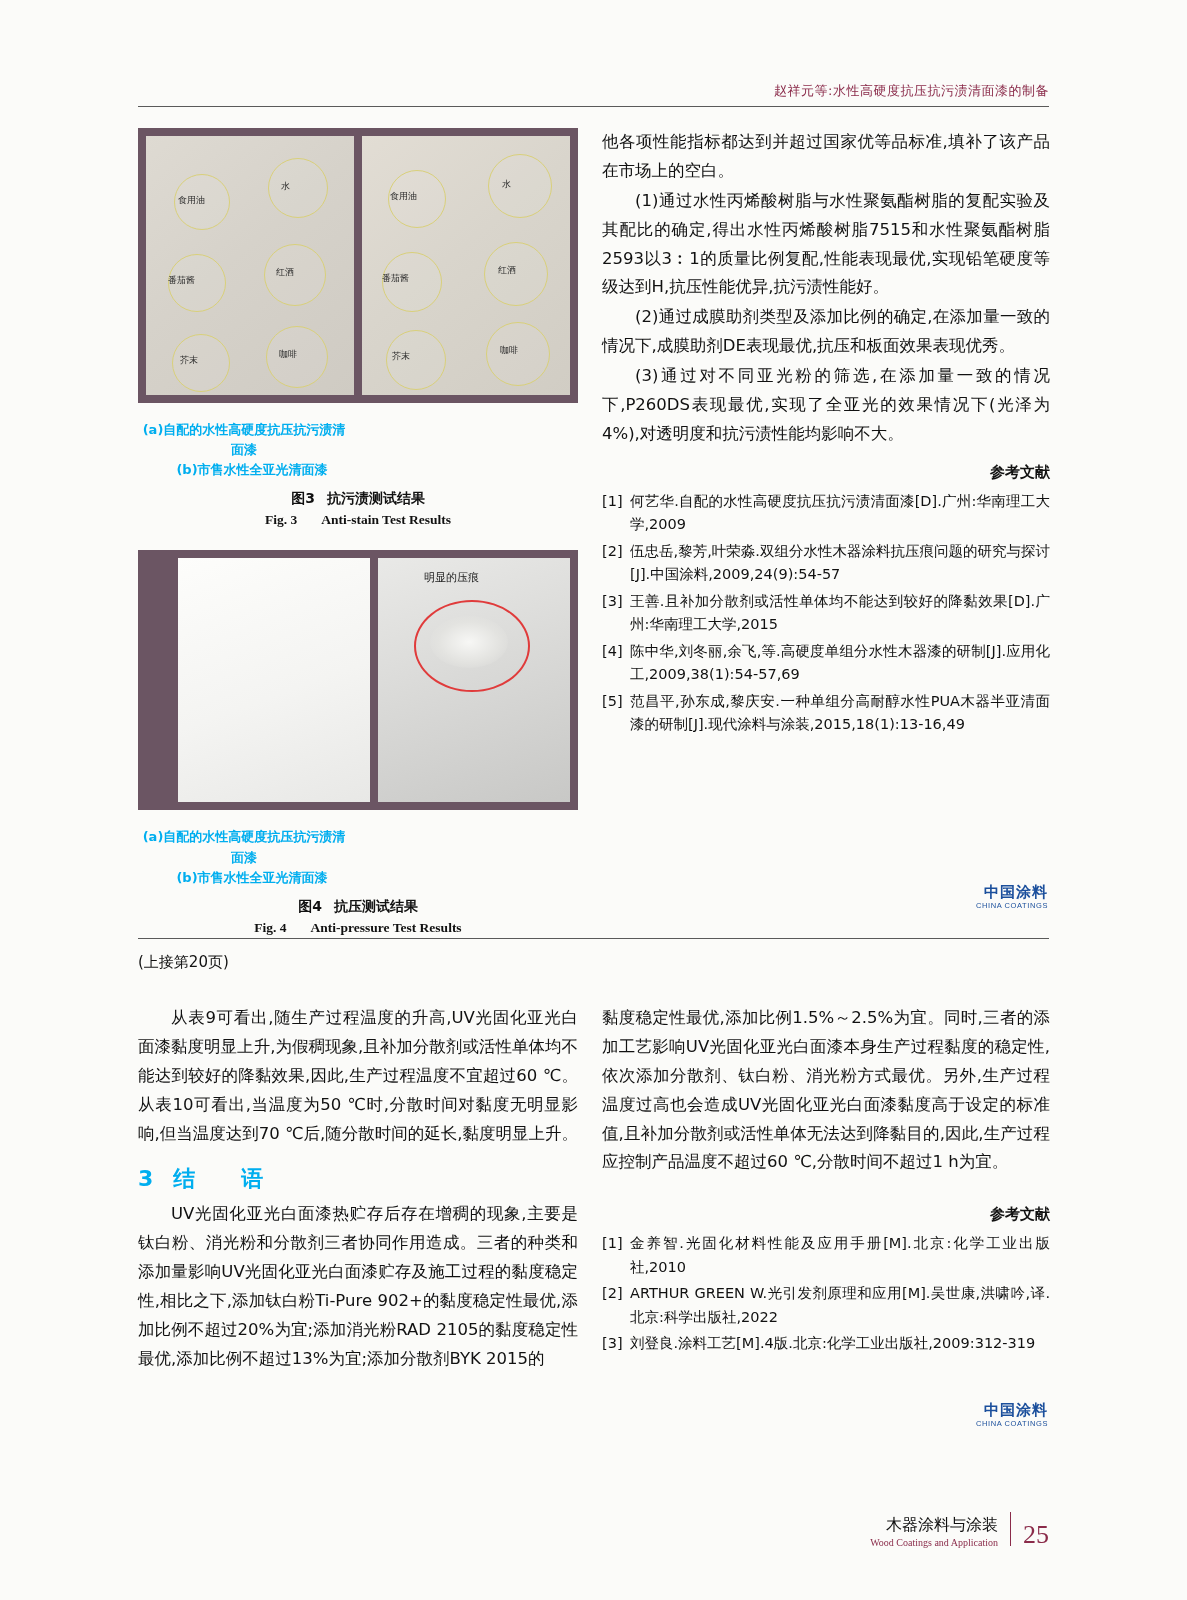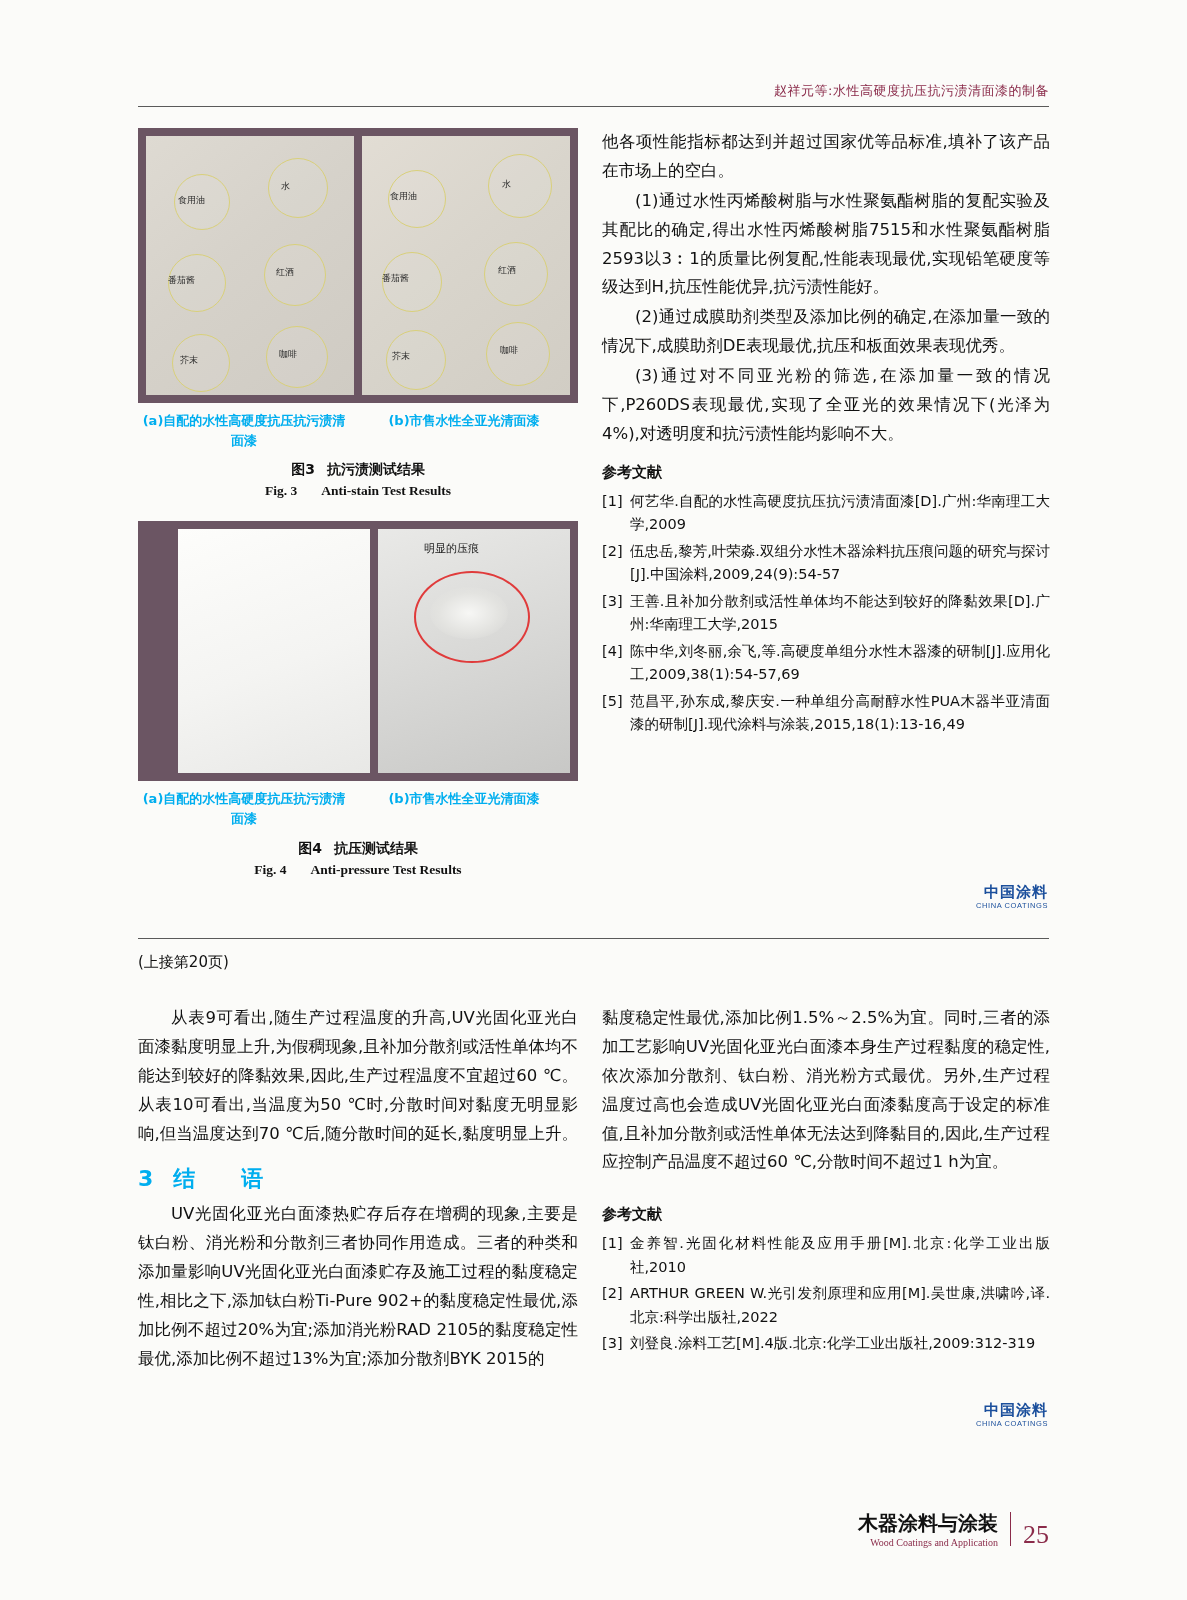--- a/index.html
+++ b/index.html
@@ -110,26 +110,27 @@
   .dent-note {
     position: absolute;
     left: 46px;
     top: 12px;
     font-size: 11px;
     color: #1b1b1b;
     font-family: "DejaVu Sans", sans-serif;
   }
   .fig-caption-ab {
     display: flex;
-    margin-top: 8px;
+    margin-top: 17px;
     color: #00aeef;
     font-size: 13px;
     font-family: "DejaVu Sans", sans-serif;
     font-weight: bold;
     line-height: 1.55;
+    flex-direction: column;
   }
   .fig-caption-ab .c1 { width: 212px; text-align: center; }
   .fig-caption-ab .c2 { width: 228px; text-align: center; }
   .fig-title-cn {
     text-align: center;
     font-size: 14px;
     font-weight: bold;
     font-family: "DejaVu Sans", sans-serif;
     margin-top: 10px;
   }
@@ -145,21 +146,21 @@
   
   .para {
     font-size: 16.5px;
     line-height: 1.75;
     text-align: justify;
     font-family: "DejaVu Sans", sans-serif;
     margin: 0 0 1px 0;
   }
   .indent { text-indent: 2em; }
   .refs-title {
-    text-align: left;
+    text-align: right;
     font-size: 15px;
     font-weight: bold;
     font-family: Liberation Sans, sans-serif;
     margin: 14px 0 8px 0;
   }
   .ref-item {
     display: flex;
     font-size: 14.5px;
     line-height: 1.62;
     font-family: "DejaVu Sans", sans-serif;
@@ -238,22 +239,22 @@
   .footer {
     position: absolute;
     bottom: 52px;
     right: 138px;
     display: flex;
     align-items: flex-end;
     gap: 10px;
   }
   .footer-txt { text-align: right; line-height: 1.15; }
   .footer-cn {
-    font-size: 20px;
-    font-weight: bold;
+    font-size: 16px;
+    font-weight: normal;
     font-family: "DejaVu Sans", sans-serif;
     color: #111;
   }
   .footer-en {
     font-size: 10px;
     color: #8a2b4a;
     font-family: "Liberation Serif", serif;
     margin-top: 2px;
   }
   .footer-bar {

